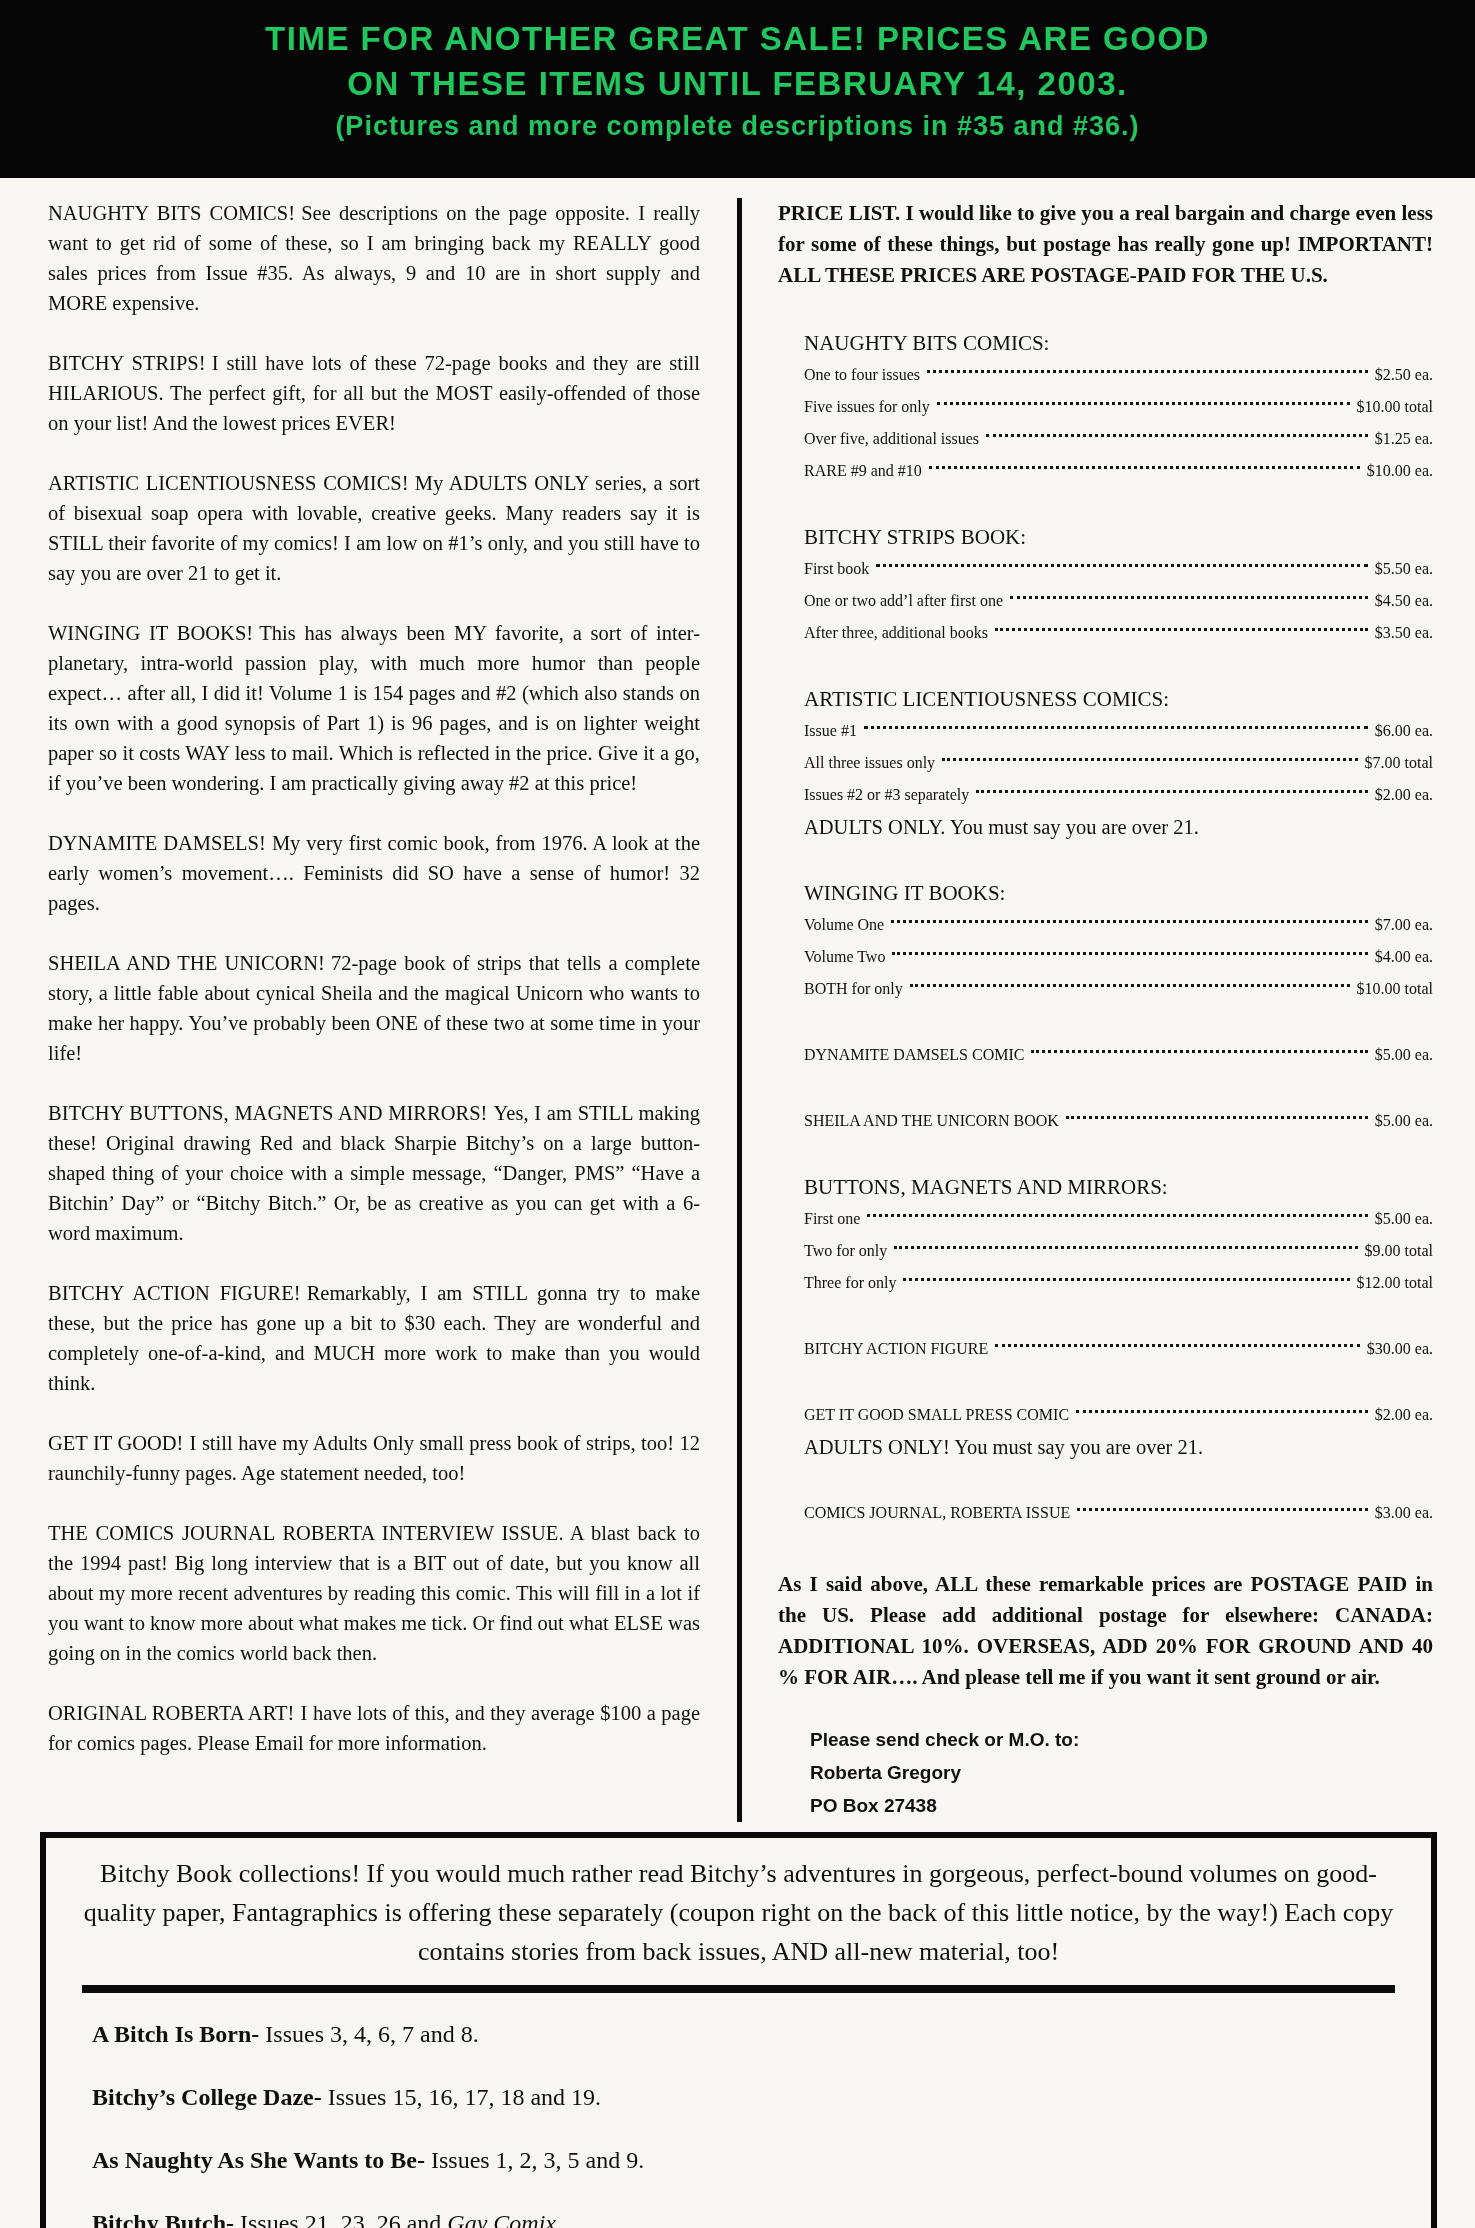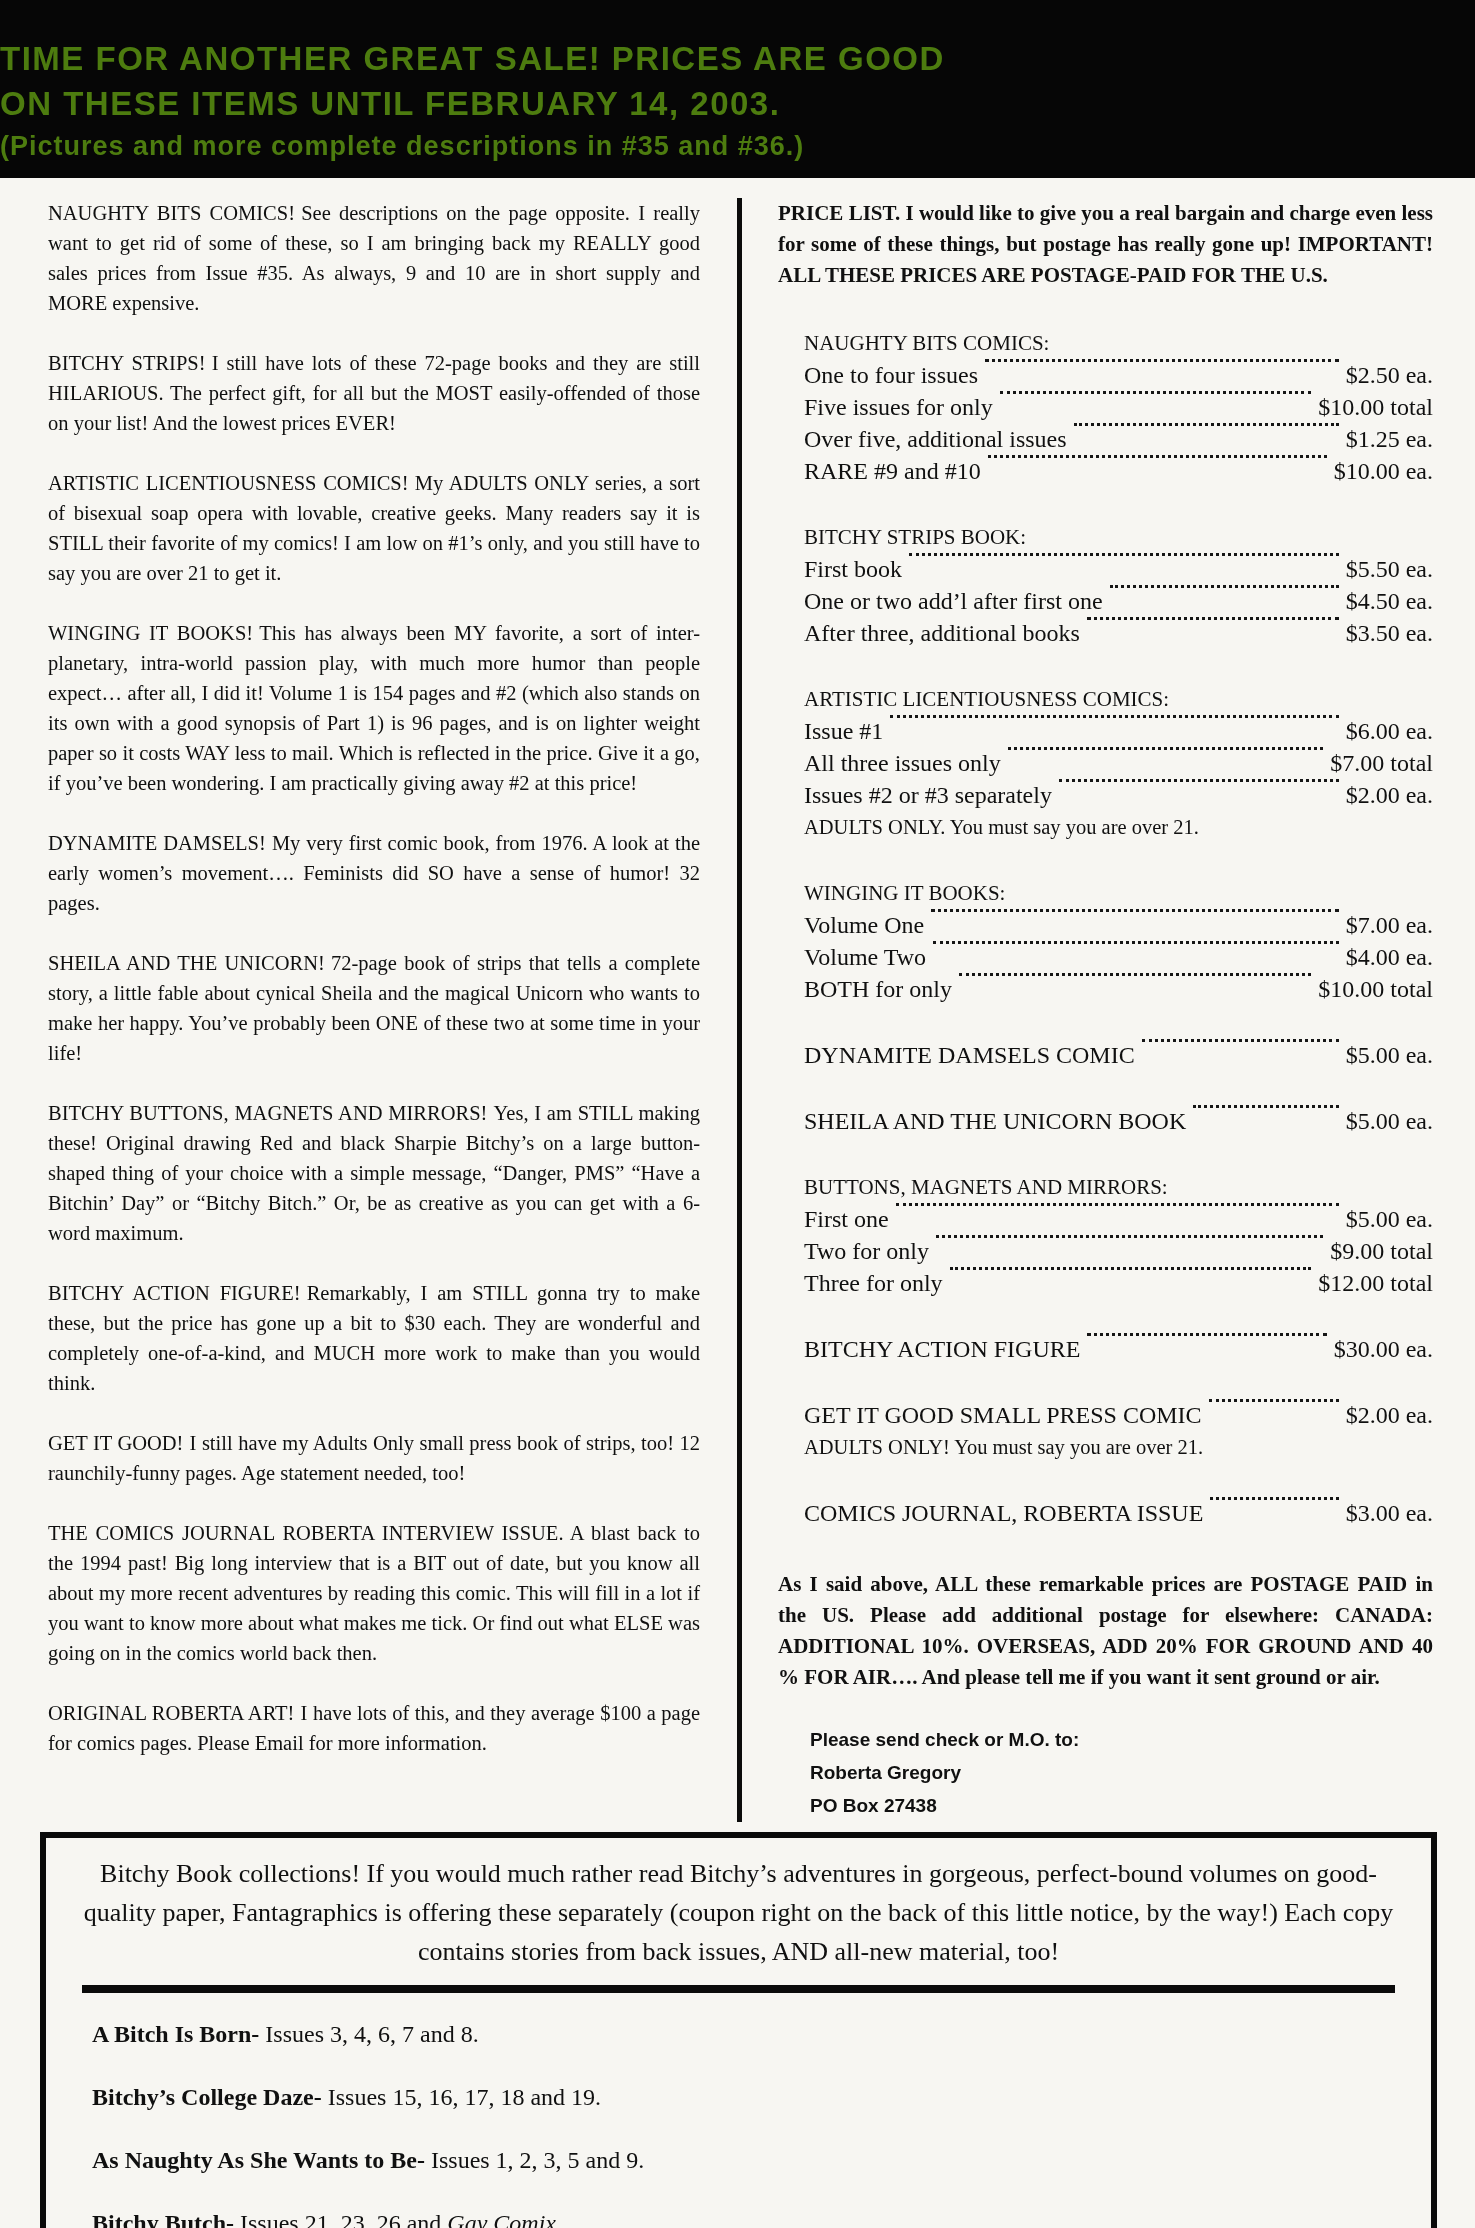--- a/index.html
+++ b/index.html
@@ -10,24 +10,25 @@
     background:#f7f6f2;
     color:#101010;
     font-family:"Liberation Serif", serif;
     box-sizing:border-box;
     padding-bottom:28px;
   }
 
   
   .banner {
     background:#060606;
-    color:#4d7c0f;
+    color:#22c55e;
     height:178px;
     box-sizing:border-box;
-    padding-top:36px;
+    padding-top:16px;
+    text-align:center;
     font-family:"Liberation Sans", sans-serif;
     font-weight:bold;
   }
   .banner .big { font-size:33px; line-height:45px; letter-spacing:1.5px; }
   .banner .small { font-size:27px; line-height:40px; letter-spacing:1px; }
 
   
   .columns {
     display:flex;
     padding:20px 42px 0 48px;
@@ -55,21 +56,21 @@
     line-height:31px;
     font-weight:bold;
     text-align:justify;
     margin:0 0 36px 0;
   }
   .postage { margin:40px 0 30px 0; }
 
   .price-section { margin:0 0 34px 26px; }
   .ph { font-size:21px; line-height:32px; }
   .ph:empty { display:none; }
-  .prow { display:flex; align-items:flex-start; font-size:24px; line-height:32px; }
+  .prow { display:flex; align-items:center; font-size:16px; line-height:32px; }
   .plabel { white-space:nowrap; }
   .dots { flex:1; border-bottom:3px dotted #161616; margin:0 7px 7px 7px; min-width:14px; }
   .pprice { white-space:nowrap; }
   .pnote { font-size:20.5px; line-height:32px; }
   .pnote:empty { display:none; }
 
   .address {
     font-family:Liberation Sans, sans-serif;
     font-weight:bold;
     font-size:19px;

